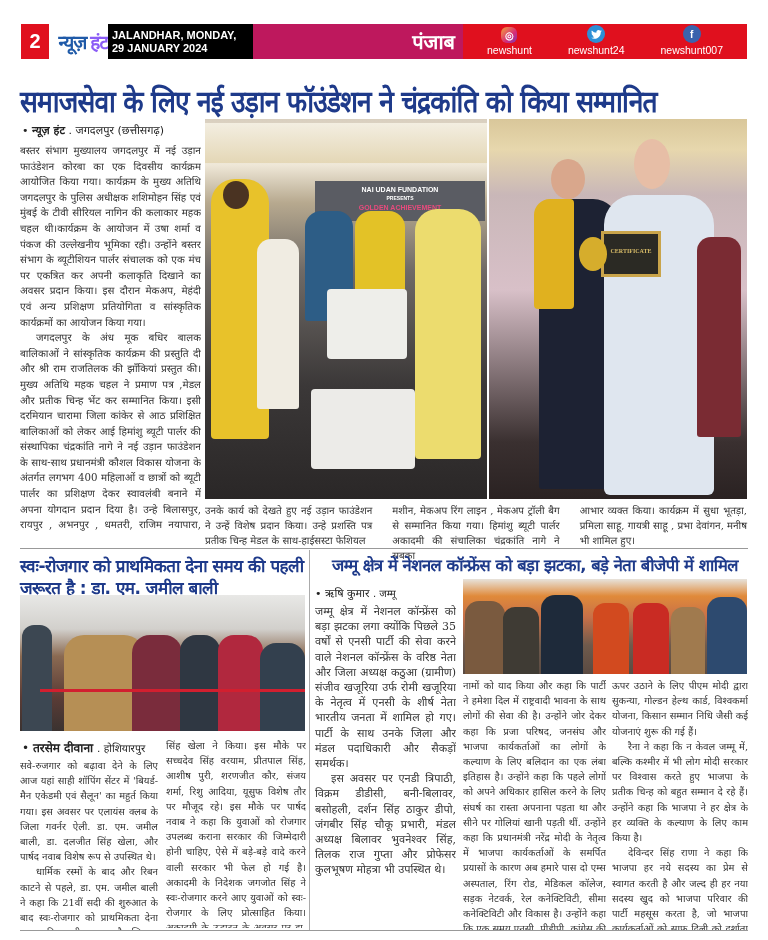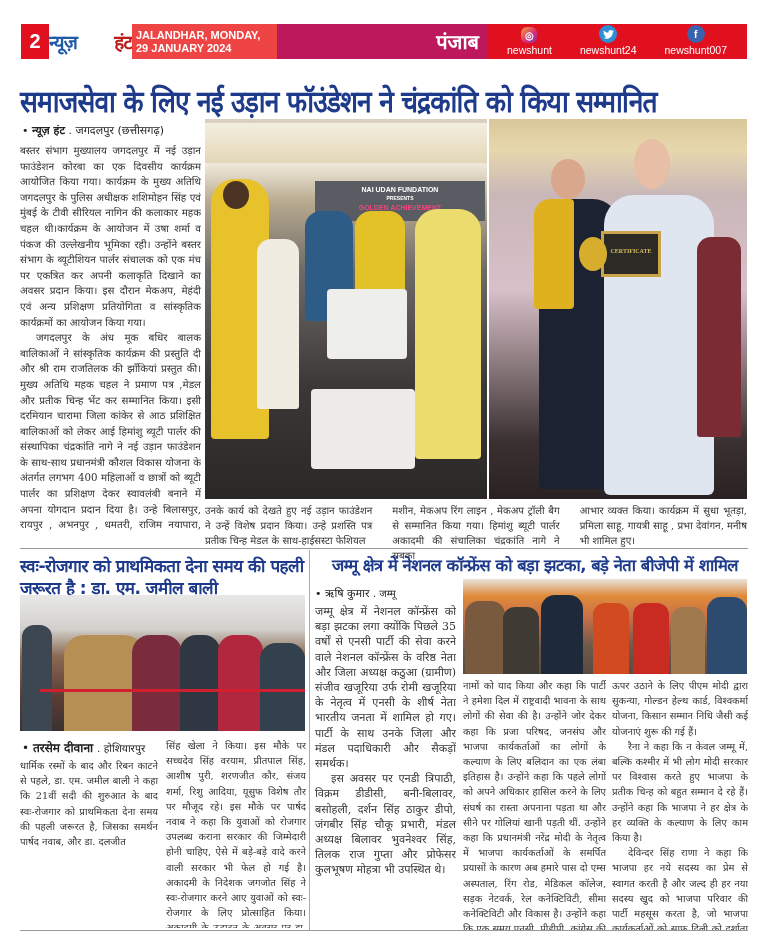--- a/index.html
+++ b/index.html
@@ -2,23 +2,23 @@
 <html><head>
 <meta charset="utf-8">
 <style>
   * { box-sizing: border-box; margin: 0; padding: 0; }
   html, body { width: 768px; height: 940px; background: #ffffff; overflow: hidden; }
   body { font-family: "DejaVu Sans", sans-serif; color: #222; position: relative; }
 
   
   .masthead { position: absolute; top: 24px; left: 21px; width: 726px; height: 35px; display: flex; }
   .page-num { width: 28px; height: 35px; background: #e0101e; color: #fff; font: bold 20px "Liberation Sans", sans-serif; display: flex; align-items: center; justify-content: center; }
-  .brand { width: 83px; height: 35px; color: #1f5aa8; font: bold 19px "DejaVu Sans", sans-serif; display: flex; align-items: center; justify-content: space-between; letter-spacing: -1px; }
-  .brand .b2 { color: #b91c1c; margin-left: 4px; }
-  .dateline { width: 145px; height: 35px; background: #ef4444; color: #fff; font: bold 11px "Liberation Sans", sans-serif; padding: 5px 4px; line-height: 13px; }
+  .brand { width: 59px; height: 35px; color: #1f5aa8; font: bold 19px "DejaVu Sans", sans-serif; display: flex; align-items: center; justify-content: flex-end; letter-spacing: -1px; }
+  .brand .b2 { color: #8b5cf6; margin-left: 4px; }
+  .dateline { width: 145px; height: 35px; background: #000000; color: #fff; font: bold 11px "Liberation Sans", sans-serif; padding: 5px 4px; line-height: 13px; }
   .section { width: 210px; height: 35px; background: #be185d; color: #fff; font: bold 20px "DejaVu Sans", sans-serif; display: flex; align-items: center; justify-content: flex-end; padding-right: 8px; }
   .social { flex: 1; height: 35px; background: #e0101e; display: flex; justify-content: space-around; align-items: flex-end; padding: 3px 6px 3px 6px; }
   .soc { display: flex; flex-direction: column; align-items: center; color: #fff; font: 10.5px "Liberation Sans", sans-serif; }
   .soc .ic { width: 18px; height: 18px; border-radius: 50%; display: flex; align-items: center; justify-content: center; font: bold 10px "Liberation Sans", sans-serif; color: #fff; margin-bottom: 1px; }
   .ic.insta { background: linear-gradient(135deg, #f6a33a, #d62c78 60%, #7a3bb6); border-radius: 6px; width: 16px; height: 16px; }
   .ic.tw { background: #2d8fd6; }
   .ic.fb { background: #3a63ad; }
 
   
   .headline { position: absolute; top: 80px; left: 20px; width: 728px; font: bold 30px "DejaVu Sans", sans-serif; color: #1e3a8a; letter-spacing: -1px; white-space: nowrap; transform: scaleX(0.88); transform-origin: left; }
@@ -123,20 +123,21 @@
   <div style="position:absolute;top:40px;left:112px;width:50px;height:96px;background:#7a2c3c;border-radius:18px 18px 0 0;"></div>
   <div style="position:absolute;top:40px;left:160px;width:40px;height:96px;background:#2f3742;border-radius:16px 16px 0 0;"></div>
   <div style="position:absolute;top:40px;left:198px;width:45px;height:96px;background:#b1283e;border-radius:16px 16px 0 0;"></div>
   <div style="position:absolute;top:48px;left:240px;width:45px;height:88px;background:#33404e;border-radius:16px 16px 0 0;"></div>
   <div style="position:absolute;top:94px;left:20px;width:265px;height:3px;background:#d21f2f;"></div>
 </div>
 <div class="byline" style="top:739px;left:22px;font-size:12px;">
   • <b>तरसेम दीवाना</b> <span style="font-size:10.5px;">. होशियारपुर</span>
 </div>
 <div class="col-text" style="top:758px;left:20px;width:138px;height:172px;font-size:9.8px;line-height:15.2px;">
+  <p>सवे-रुजगार को बढ़ावा देने के लिए आज यहां साही शॉपिंग सेंटर में 'बियर्ड-मैन एकेडमी एवं सैलून' का महुर्त किया गया। इस अवसर पर एलायंस क्लब के जिला गवर्नर ऐली. डा. एम. जमील बाली, डा. दलजीत सिंह खेला, और पार्षद नवाब विशेष रूप से उपस्थित थे।</p>
   <p>धार्मिक रस्मों के बाद और रिबन काटने से पहले, डा. एम. जमील बाली ने कहा कि 21वीं सदी की शुरुआत के बाद स्वः-रोजगार को प्राथमिकता देना समय की पहली जरूरत है, जिसका समर्थन पार्षद नवाब, और डा. दलजीत</p>
 </div>
 <div class="col-text" style="top:738px;left:166px;width:140px;height:190px;font-size:9.8px;line-height:15.2px;">
   <p>सिंह खेला ने किया। इस मौके पर सच्चदेव सिंह वरयाम, प्रीतपाल सिंह, आशीष पुरी, शरणजीत कौर, संजय शर्मा, रिशु आदिया, यूसुफ विशेष तौर पर मौजूद रहे। इस मौके पर पार्षद नवाब ने कहा कि युवाओं को रोजगार उपलब्ध कराना सरकार की जिम्मेदारी होनी चाहिए, ऐसे में बड़े-बड़े वादे करने वाली सरकार भी फेल हो गई है। अकादमी के निदेशक जगजोत सिंह ने स्वः-रोजगार करने आए युवाओं को स्वः-रोजगार के लिए प्रोत्साहित किया। अकादमी के उद्घाटन के अवसर पर डा. एम. जमील बाली, डा. दलजीत सिंह खेला, पार्षद नवाब का निदेशक जगजोत सिंह ने शुक्रिया अदा किया।</p>
 </div>
 
 <div class="vrule" style="top:550px;left:309px;height:380px;"></div>
 
 <div class="h2" style="top:555px;left:315px;width:440px;white-space:nowrap;font-size:16.5px;text-align:center;">जम्मू क्षेत्र में नेशनल कॉन्फ्रेंस को बड़ा झटका, बड़े नेता बीजेपी में शामिल</div>
 <div class="byline" style="top:585px;left:315px;">

